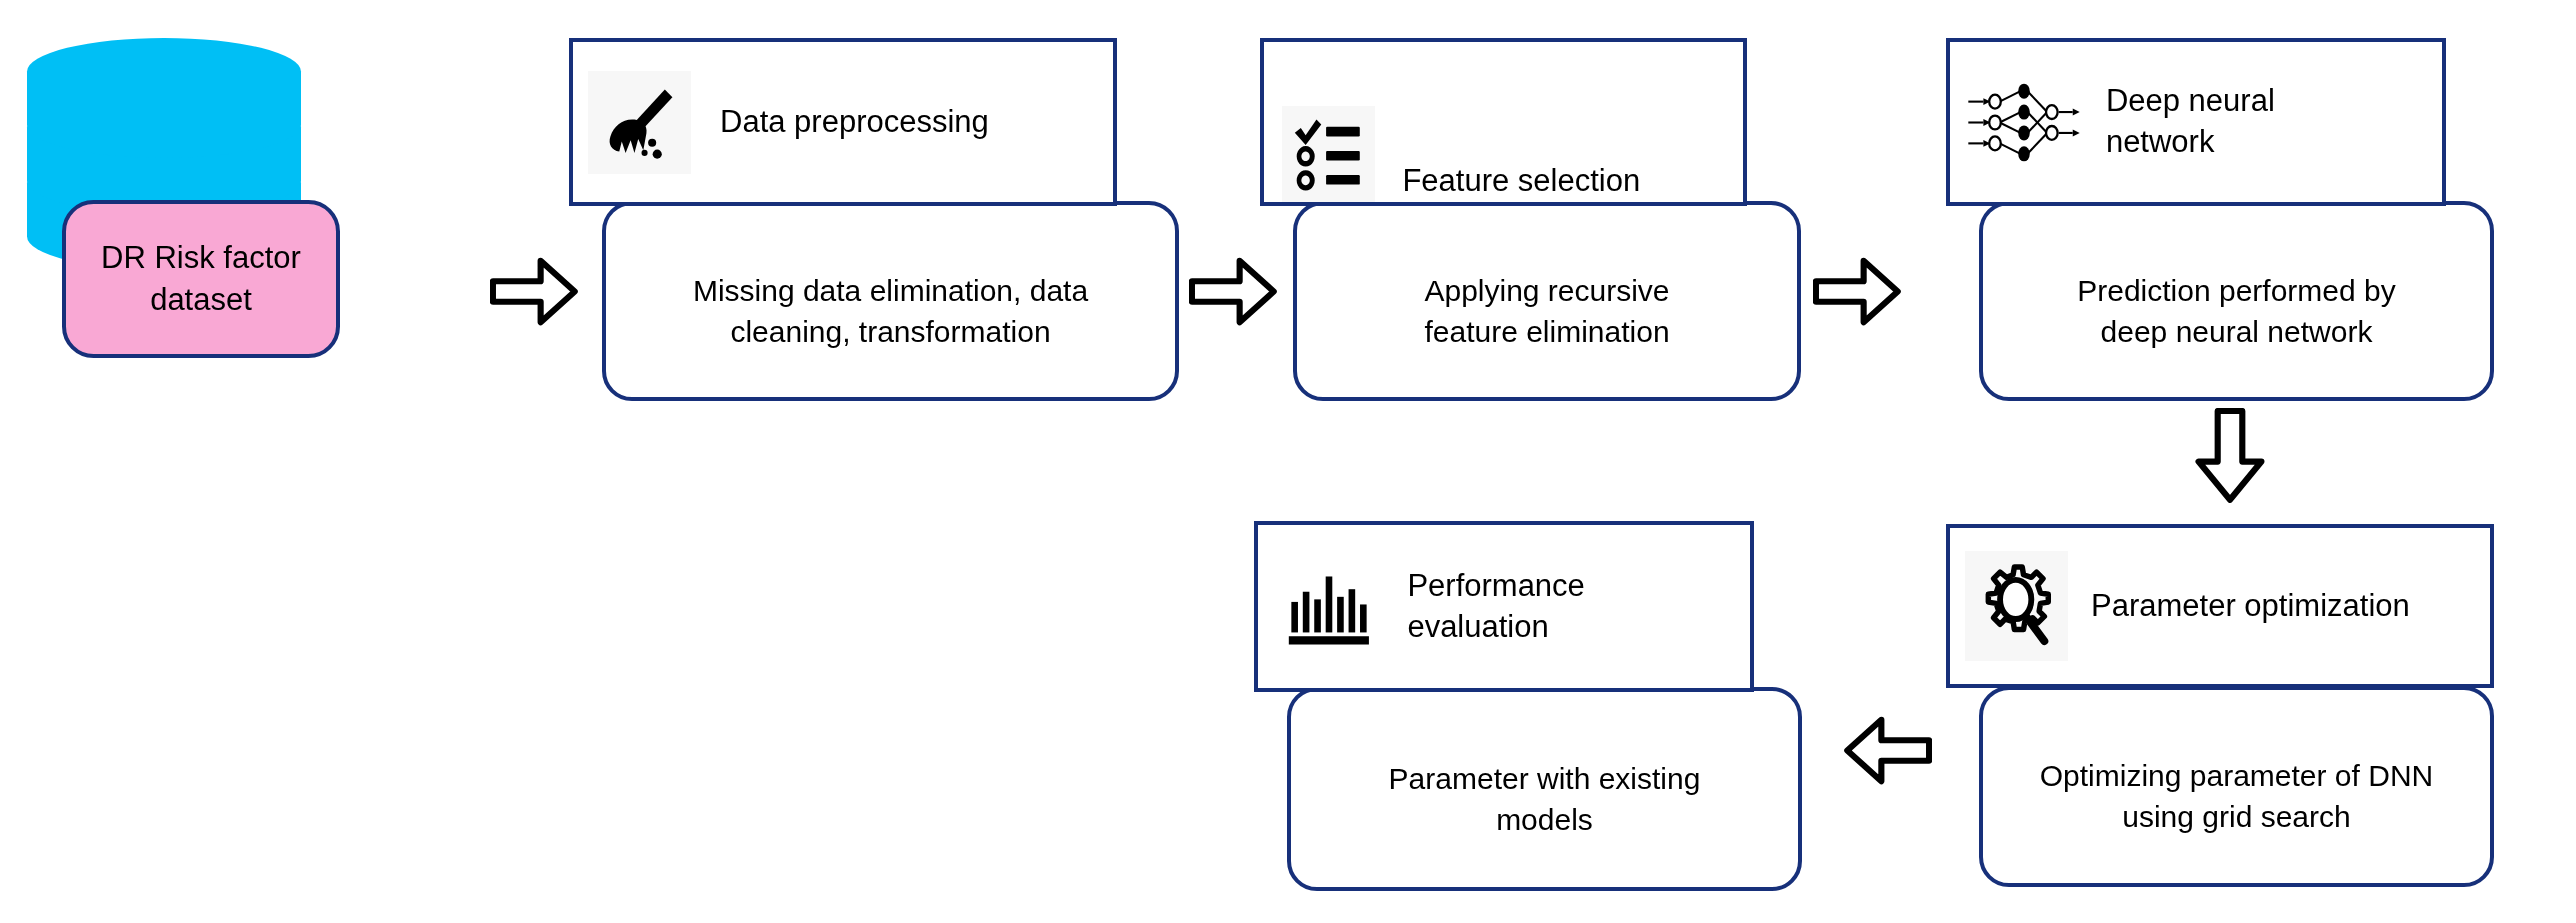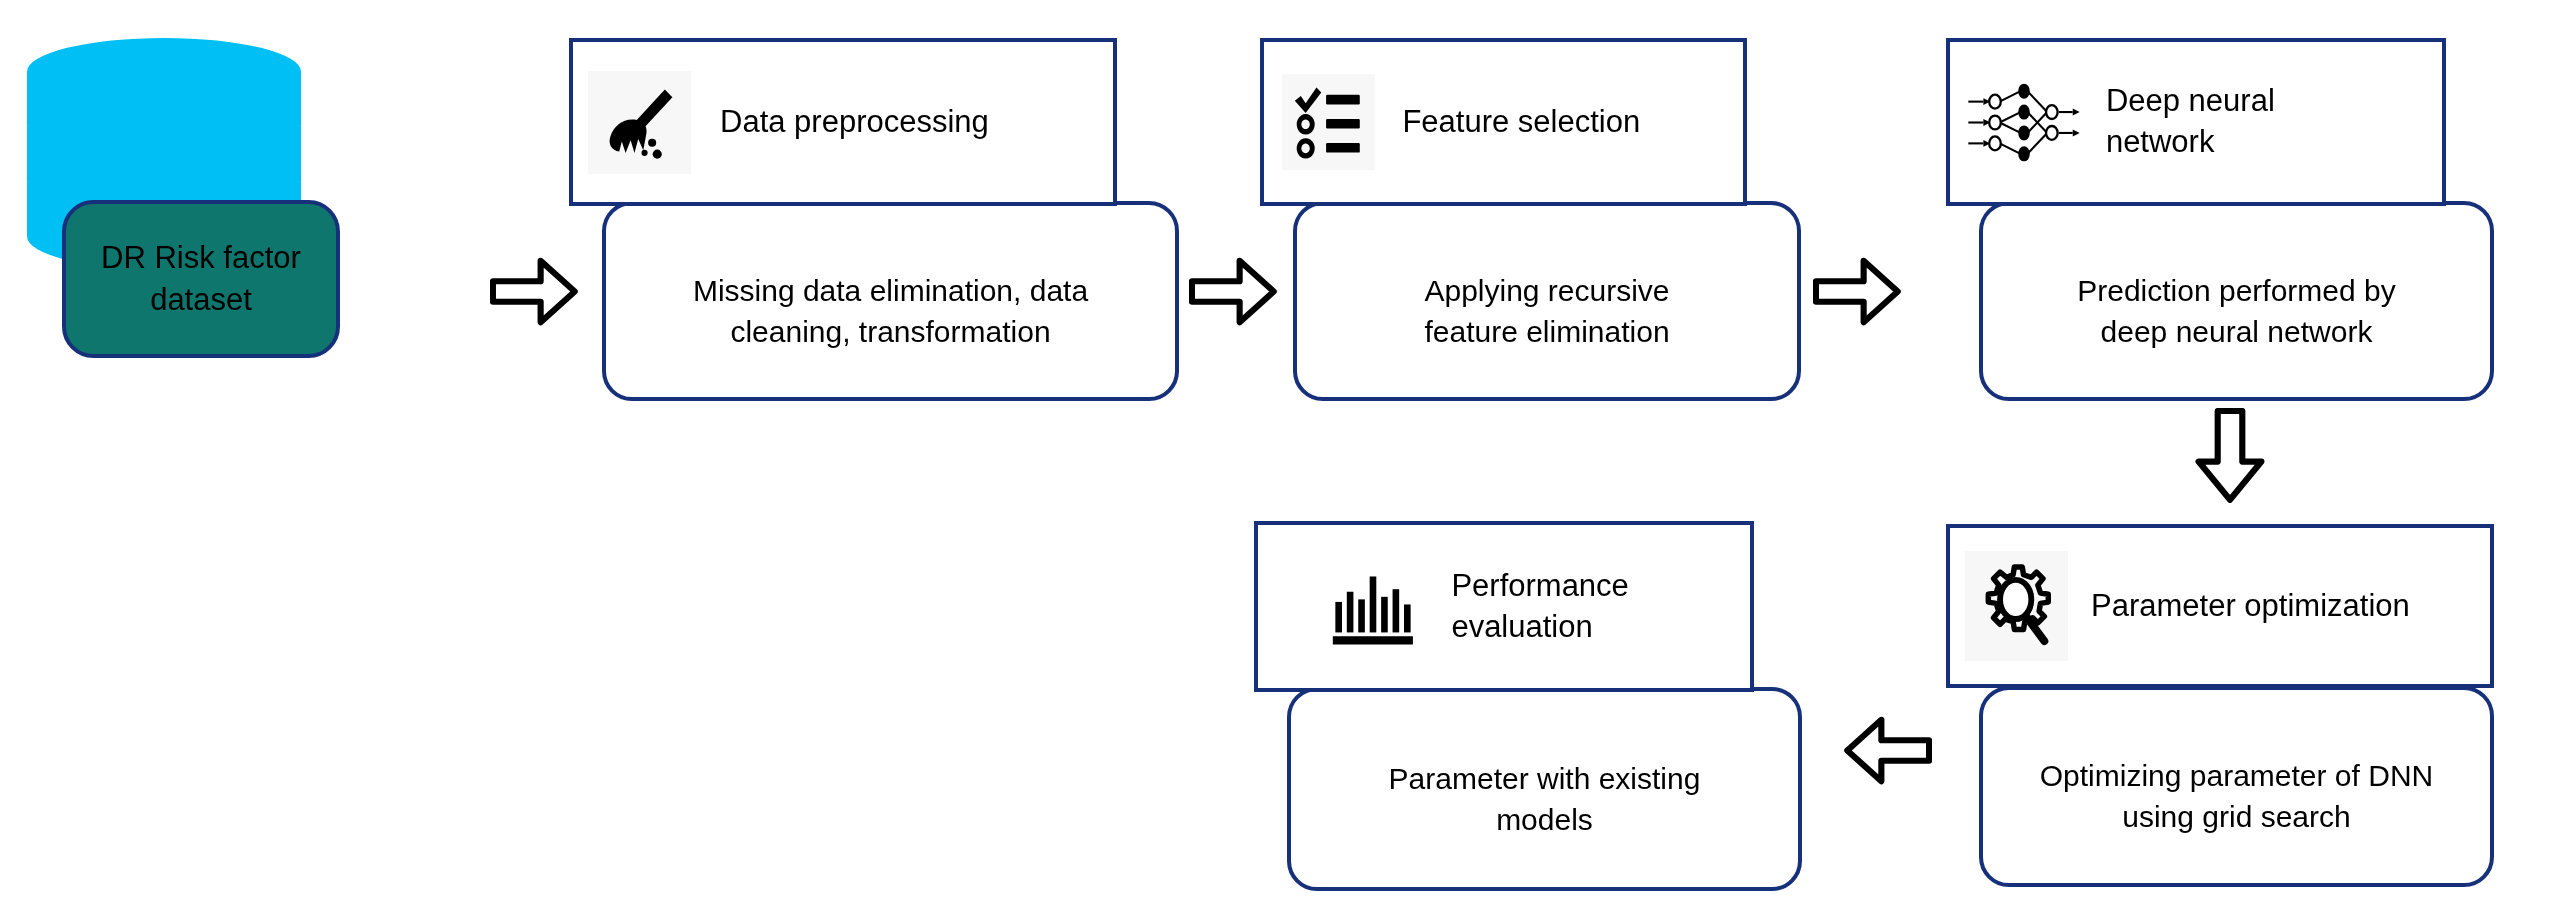--- a/index.html
+++ b/index.html
@@ -34,21 +34,21 @@
 
   
   .dataset-box {
     position: absolute;
     left: 62px;
     top: 200px;
     width: 278px;
     height: 158px;
     border: 4.8px solid #17307a;
     border-radius: 31.5px;
-    background: #0f766e;
+    background: #f9a8d4;
     display: flex;
     align-items: center;
     justify-content: center;
     box-sizing: border-box;
   }
   .dataset-label {
     font-size: 31px;
     color: #000000;
     text-align: center;
     line-height: 1.35;
@@ -154,21 +154,21 @@
   </div>
 
   <div class="block-arrow" style="left:1189px; top:254px;">
     <svg width="89" height="75" viewBox="0 0 130 110">
       <polygon points="4,40 74,40 74,10 124,55 74,100 74,70 4,70" fill="#ffffff" stroke="#000000" stroke-width="9" stroke-linejoin="round"></polygon>
     </svg>
   </div>
 
   <div class="card" style="left:1260px; top:38px; width:541px; height:363px;">
 
-    <div class="card-header" style="left:0px; top:0px; width:487px; height:168px;">
+    <div class="card-header" style="left:0px; top:0px; width:487px; height:168px;align-items:flex-end;">
       <div class="icon-slot" style="width:93px; height:96px; margin-left:18px;">
         <svg width="77" height="77" viewBox="0 0 64 64">
           <g fill="#000000">
             <path d="M4 14 L9 10 L13 16 L22 3 L26 7 L13 24 Z"></path>
             <rect x="30" y="9" width="28" height="8" rx="1"></rect>
             <path d="M13 25 a7.5 8.5 0 1 0 0.1 0 Z M13 29.5 a3.5 4 0 1 1 -0.1 0 Z"></path>
             <rect x="30" y="29" width="28" height="8" rx="1"></rect>
             <path d="M13 45 a7.5 8.5 0 1 0 0.1 0 Z M13 49.5 a3.5 4 0 1 1 -0.1 0 Z"></path>
             <rect x="30" y="49" width="28" height="8" rx="1"></rect>
           </g>
@@ -275,21 +275,21 @@
   </div>
 
   <div class="block-arrow" style="left:1843px; top:713px;">
     <svg width="89" height="75" viewBox="0 0 130 110">
       <polygon points="126,40 56,40 56,10 6,55 56,100 56,70 126,70" fill="#ffffff" stroke="#000000" stroke-width="9" stroke-linejoin="round"></polygon>
     </svg>
   </div>
 
   <div class="card" style="left:1254px; top:521px; width:548px; height:370px;">
 
-    <div class="card-header" style="left:0px; top:0px; width:500px; height:171px;padding-left:44px;">
+    <div class="card-header" style="left:0px; top:0px; width:500px; height:171px;">
       <div class="icon-slot" style="width:110px; height:103px; margin-left:16.4px; background:#ffffff;">
         <svg width="89" height="82" viewBox="0 0 70 64">
           <g fill="#000000">
             <rect x="5" y="28" width="5.2" height="24"></rect>
             <rect x="14" y="20" width="5.2" height="32"></rect>
             <rect x="23" y="26" width="5.2" height="26"></rect>
             <rect x="32" y="8" width="5.2" height="44"></rect>
             <rect x="41" y="24" width="5.2" height="28"></rect>
             <rect x="50" y="18" width="5.2" height="34"></rect>
             <rect x="59" y="30" width="5.2" height="22"></rect>

